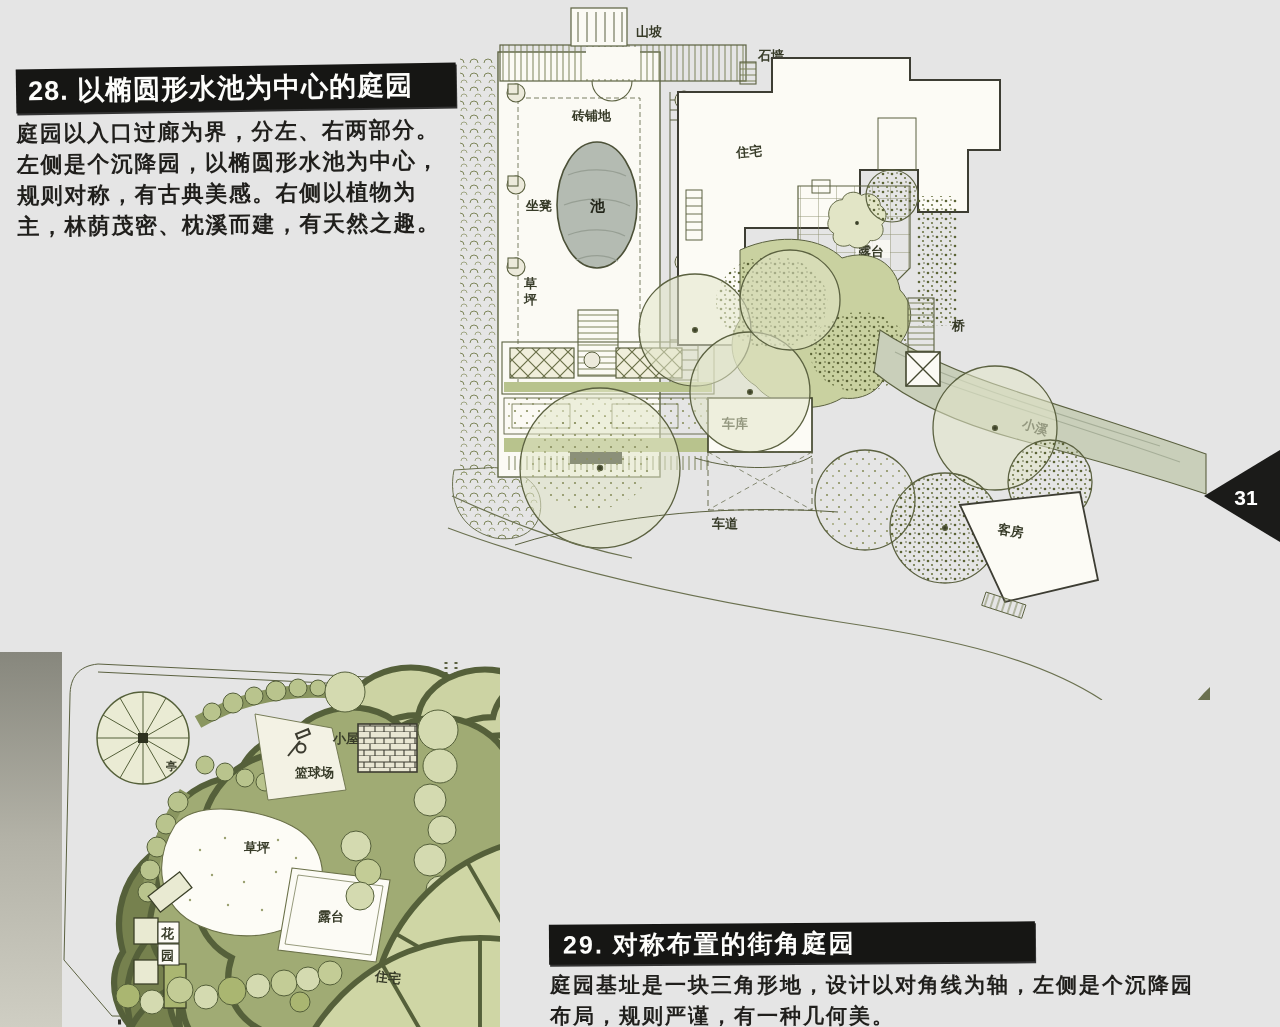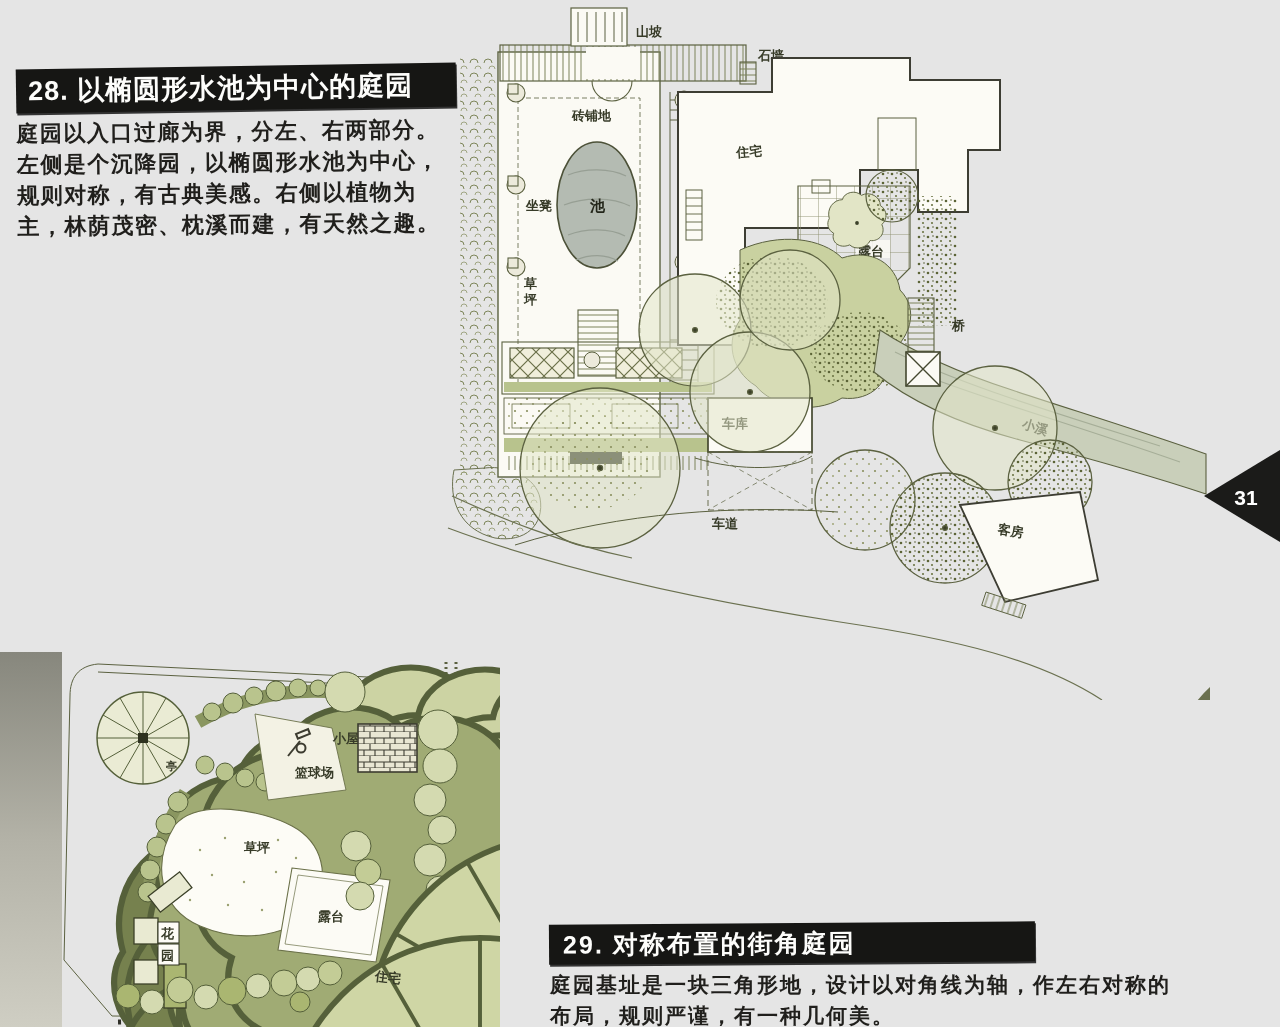--- a/index.html
+++ b/index.html
@@ -426,17 +426,17 @@
   <div>庭园以入口过廊为界，分左、右两部分。</div>
   <div>左侧是个沉降园，以椭圆形水池为中心，</div>
   <div>规则对称，有古典美感。右侧以植物为</div>
   <div>主，林荫茂密、枕溪而建，有天然之趣。</div>
 </div>
 
 <div class="tbar tbar29">
   <span>29. 对称布置的街角庭园</span>
 </div>
 <div class="para para29">
-  <div>庭园基址是一块三角形地，设计以对角线为轴，作左右对称的</div>
+  <div>庭园基址是一块三角形地，设计以对角线为轴，左侧是个沉降园</div>
   <div>布局，规则严谨，有一种几何美。</div>
 </div>
 
 </div>
 
 </body></html>

